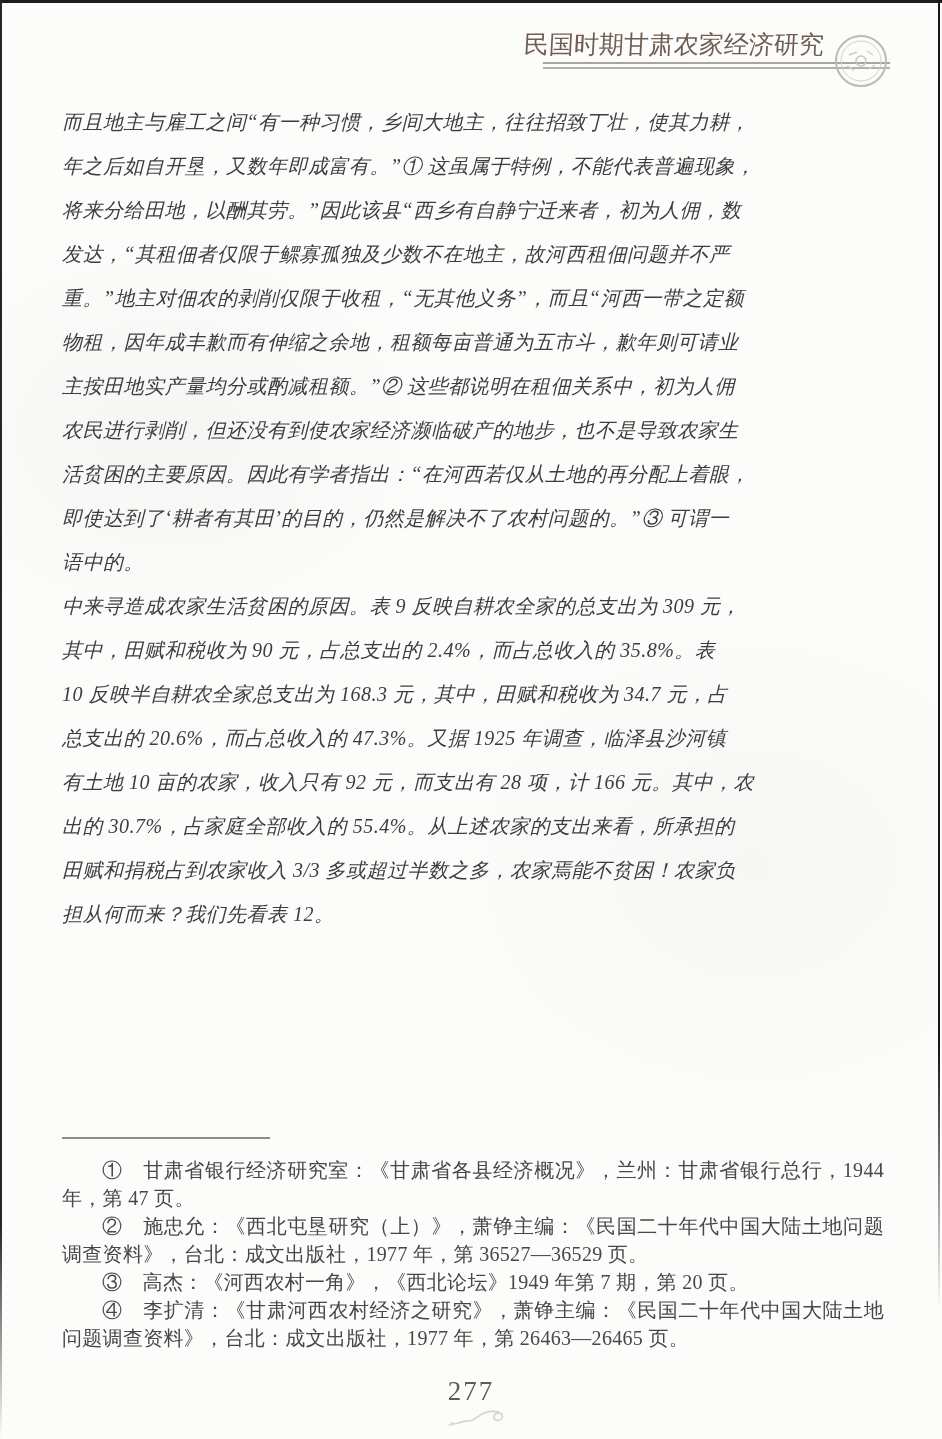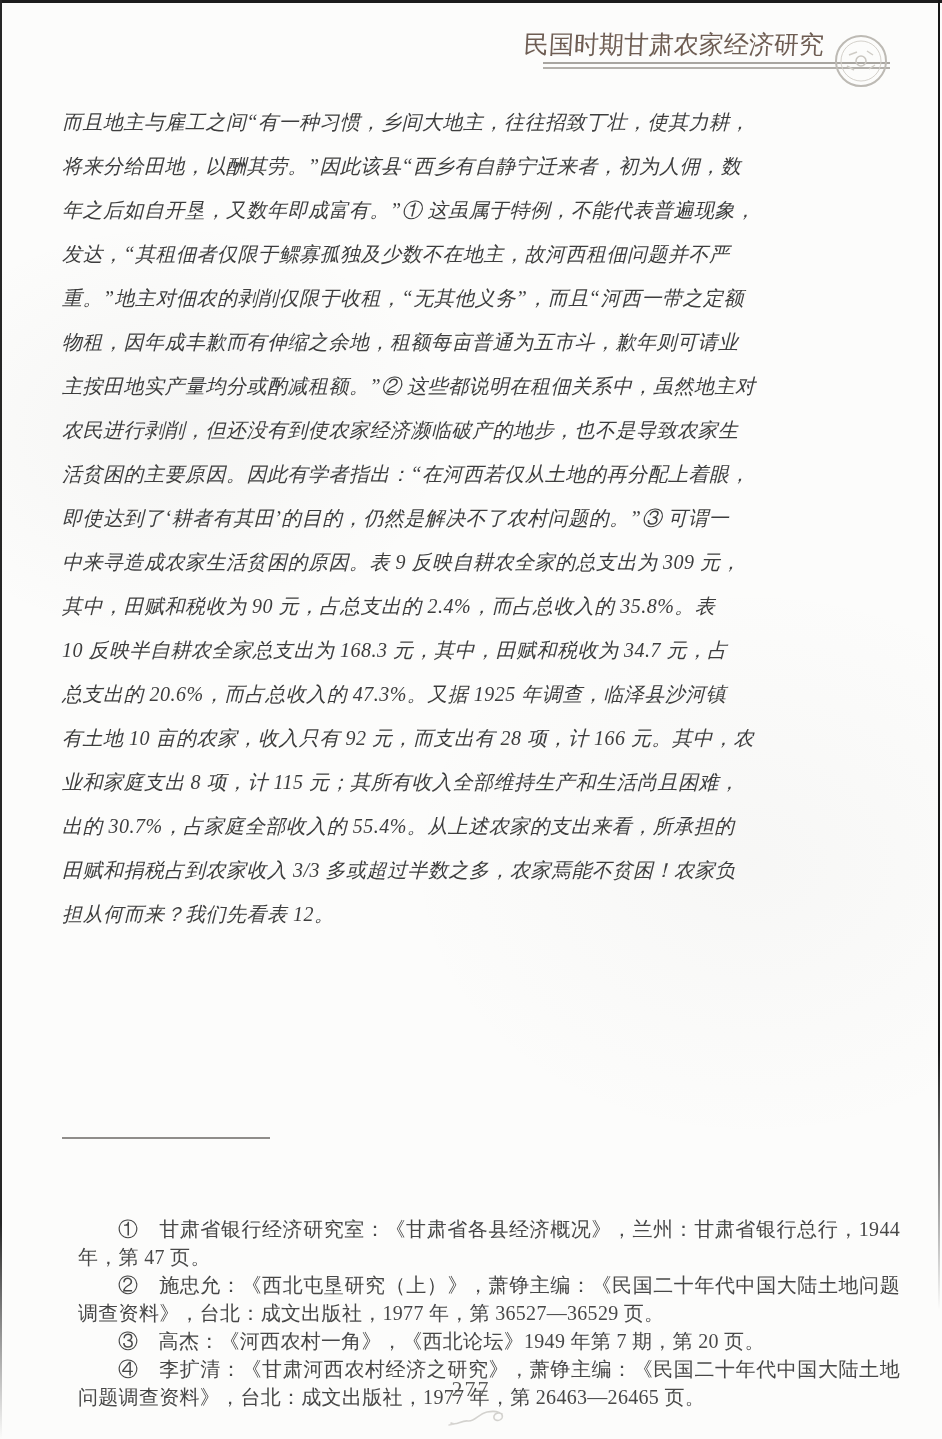--- a/index.html
+++ b/index.html
@@ -77,42 +77,41 @@
   .fn-sep {
     position: absolute;
     top: 1137px;
     left: 62px;
     width: 208px;
     height: 2px;
     background: #8f8d8a;
   }
   .footnotes {
     position: absolute;
-    top: 1215px;
+    top: 1156px;
     left: 62px;
     width: 822px;
     color: #474747;
-    margin-left: 16px;
   }
   .footnotes .footnote {
     margin: 0;
     font-size: 20px;
     line-height: 28px;
     text-indent: 2em;
     text-align: justify;
     letter-spacing: 0.3px;
   }
 
   .page-number {
     position: absolute;
     top: 1376px;
     left: 0;
     width: 942px;
     text-align: center;
-    font-size: 22px;
+    font-size: 27px;
     letter-spacing: 2px;
     color: #5c5c5a;
   }
   .flourish {
     position: absolute;
     top: 1402px;
     left: 448px;
     width: 66px;
     height: 26px;
     opacity: 0.75;
@@ -135,35 +134,35 @@
     <svg width="56" height="56" viewBox="0 0 56 56">
       <circle cx="28" cy="28" r="25" fill="none" stroke="#bdbab4" stroke-width="2"></circle>
       <circle cx="28" cy="28" r="20" fill="none" stroke="#d4d1cb" stroke-width="1"></circle>
       <circle cx="28" cy="28" r="5" fill="none" stroke="#c9c6c0" stroke-width="1.5"></circle>
       <path d="M16 22 l8 -3 M34 18 l6 4 M14 33 l7 4 M36 36 l6 -4" stroke="#cfccc6" stroke-width="1.5" fill="none"></path>
     </svg>
   </div>
 
   <div class="body" id="body-lines">
       <div class="line">而且地主与雇工之间“有一种习惯，乡间大地主，往往招致丁壮，使其力耕，</div>
+      <div class="line">年之后如自开垦，又数年即成富有。”① 这虽属于特例，不能代表普遍现象，</div>
       <div class="line">将来分给田地，以酬其劳。”因此该县“西乡有自静宁迁来者，初为人佣，数</div>
-      <div class="line">年之后如自开垦，又数年即成富有。”① 这虽属于特例，不能代表普遍现象，</div>
       <div class="line">发达，“其租佃者仅限于鳏寡孤独及少数不在地主，故河西租佃问题并不严</div>
       <div class="line">重。”地主对佃农的剥削仅限于收租，“无其他义务”，而且“河西一带之定额</div>
       <div class="line">物租，因年成丰歉而有伸缩之余地，租额每亩普通为五市斗，歉年则可请业</div>
-      <div class="line">主按田地实产量均分或酌减租额。”② 这些都说明在租佃关系中，虽然地主对</div>
+      <div class="line">主按田地实产量均分或酌减租额。”② 这些都说明在租佃关系中，初为人佣</div>
       <div class="line">农民进行剥削，但还没有到使农家经济濒临破产的地步，也不是导致农家生</div>
       <div class="line">活贫困的主要原因。因此有学者指出：“在河西若仅从土地的再分配上着眼，</div>
       <div class="line">即使达到了‘耕者有其田’的目的，仍然是解决不了农村问题的。”③ 可谓一</div>
+      <div class="line">语中的。</div>
       <div class="line">中来寻造成农家生活贫困的原因。表 9 反映自耕农全家的总支出为 309 元，</div>
       <div class="line">其中，田赋和税收为 90 元，占总支出的 2.4%，而占总收入的 35.8%。表</div>
       <div class="line">10 反映半自耕农全家总支出为 168.3 元，其中，田赋和税收为 34.7 元，占</div>
       <div class="line">总支出的 20.6%，而占总收入的 47.3%。又据 1925 年调查，临泽县沙河镇</div>
       <div class="line">有土地 10 亩的农家，收入只有 92 元，而支出有 28 项，计 166 元。其中，农</div>
-      <div class="line">业和家庭支出 8 项，计 115 元；其所有收入全部维持生产和生活尚且困难，</div>
       <div class="line">出的 30.7%，占家庭全部收入的 55.4%。从上述农家的支出来看，所承担的</div>
       <div class="line">田赋和捐税占到农家收入 3/3 多或超过半数之多，农家焉能不贫困！农家负</div>
       <div class="line">担从何而来？我们先看表 12。</div>
     </div>
 
   <div class="fn-sep"></div>
 
   <div class="footnotes" id="footnotes">
       <p class="footnote">①　甘肃省银行经济研究室：《甘肃省各县经济概况》，兰州：甘肃省银行总行，1944 年，第 47 页。</p>
       <p class="footnote">②　施忠允：《西北屯垦研究（上）》，萧铮主编：《民国二十年代中国大陆土地问题调查资料》，台北：成文出版社，1977 年，第 36527—36529 页。</p>

